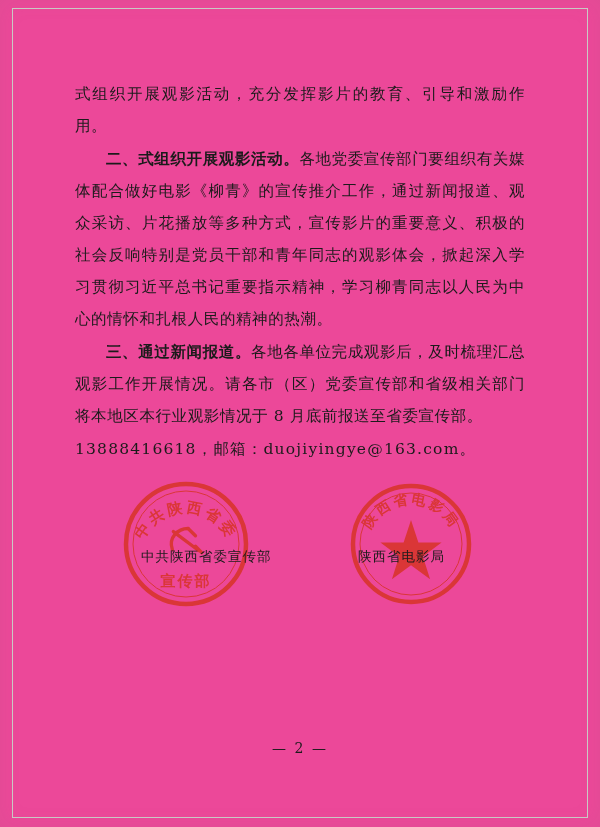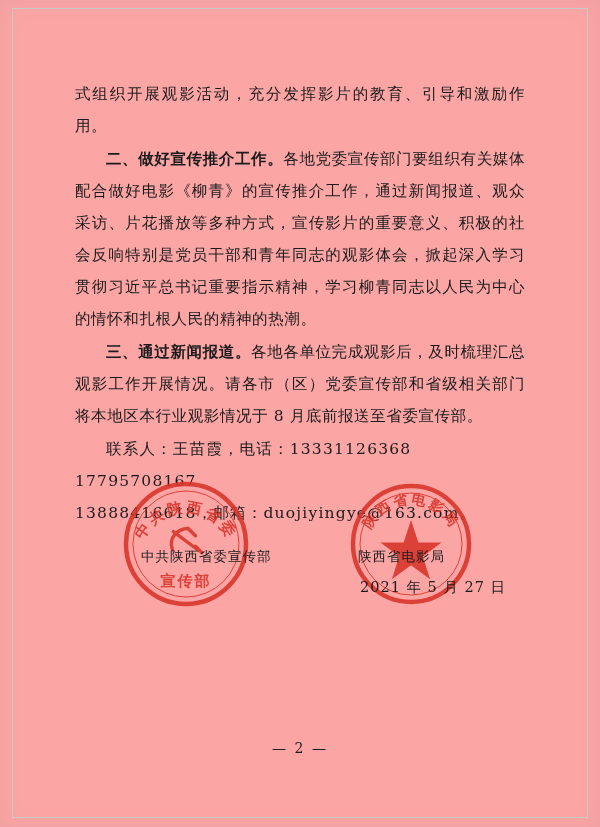--- a/index.html
+++ b/index.html
@@ -12,21 +12,21 @@
     height: 827px;
     font-family: "DejaVu Serif", "Liberation Serif", serif;
     position: relative;
     overflow: hidden;
   }
   #page {
     position: absolute;
     left: 0; top: 0;
     width: 600px;
     height: 827px;
-    background: #fca5a5;
+    background: #ec4899;
   }
   
   #page::before {
     content: "";
     position: absolute;
     left: 0; top: 0; right: 0; bottom: 0;
     box-shadow: inset 0 0 22px rgba(120,120,110,0.10);
     pointer-events: none;
   }
   .page-border {
@@ -128,25 +128,24 @@
 </head>
 <body>
 
 <div id="page">
   <div class="page-border"></div>
 
   <div class="content">
 
     <p class="para">式组织开展观影活动，充分发挥影片的教育、引导和激励作用。</p>
 
-    <p class="para indent"><span class="b">二、做好宣传推介工作。</span>各地党委宣传部门要组织有关媒体配合做好电影《柳青》的宣传推介工作，通过新闻报道、观众采访、片花播放等多种方式，宣传影片的重要意义、积极的社会反响特别是党员干部和青年同志的观影体会，掀起深入学习贯彻习近平总书记重要指示精神，学习柳青同志以人民为中心的情怀和扎根人民的精神的热潮。</p>
+    <p class="para indent"><span class="b">二、式组织开展观影活动。</span>各地党委宣传部门要组织有关媒体配合做好电影《柳青》的宣传推介工作，通过新闻报道、观众采访、片花播放等多种方式，宣传影片的重要意义、积极的社会反响特别是党员干部和青年同志的观影体会，掀起深入学习贯彻习近平总书记重要指示精神，学习柳青同志以人民为中心的情怀和扎根人民的精神的热潮。</p>
 
     <p class="para indent"><span class="b">三、通过新闻报道。</span>各地各单位完成观影后，及时梳理汇总观影工作开展情况。请各市（区）党委宣传部和省级相关部门将本地区本行业观影情况于 8 月底前报送至省委宣传部。</p>
 
-    <p class="contact mono">联系人：王苗霞，电话：13331126368  17795708167</p>
 
     <p class="contact contact2 mono">13888416618，邮箱：duojiyingye@163.com。</p>
   </div>
 
   <div class="seals">
 
     <div class="seal seal-left">
       <svg width="132" height="132" viewBox="0 0 132 132">
         <g opacity="0.88">
           <circle cx="66" cy="66" r="60" fill="none" stroke="#d8342a" stroke-width="4.5"></circle>
@@ -178,17 +177,16 @@
           </text>
           <polygon points="66,42 73.4,64.6 96.6,64.6 77.9,78.6 85.1,101.2 66,87.2 46.9,101.2 54.1,78.6 35.4,64.6 58.6,64.6" fill="#d8342a"></polygon>
         </g>
       </svg>
     </div>
 
     <div class="org-line org-left">中共陕西省委宣传部</div>
 
     <div class="org-line org-right">陕西省电影局</div>
 
-    <div class="date-line">2021 年 5 月 27 日</div>
   </div>
 
   <div class="page-number">— 2 —</div>
 </div>
 
 </body></html>

